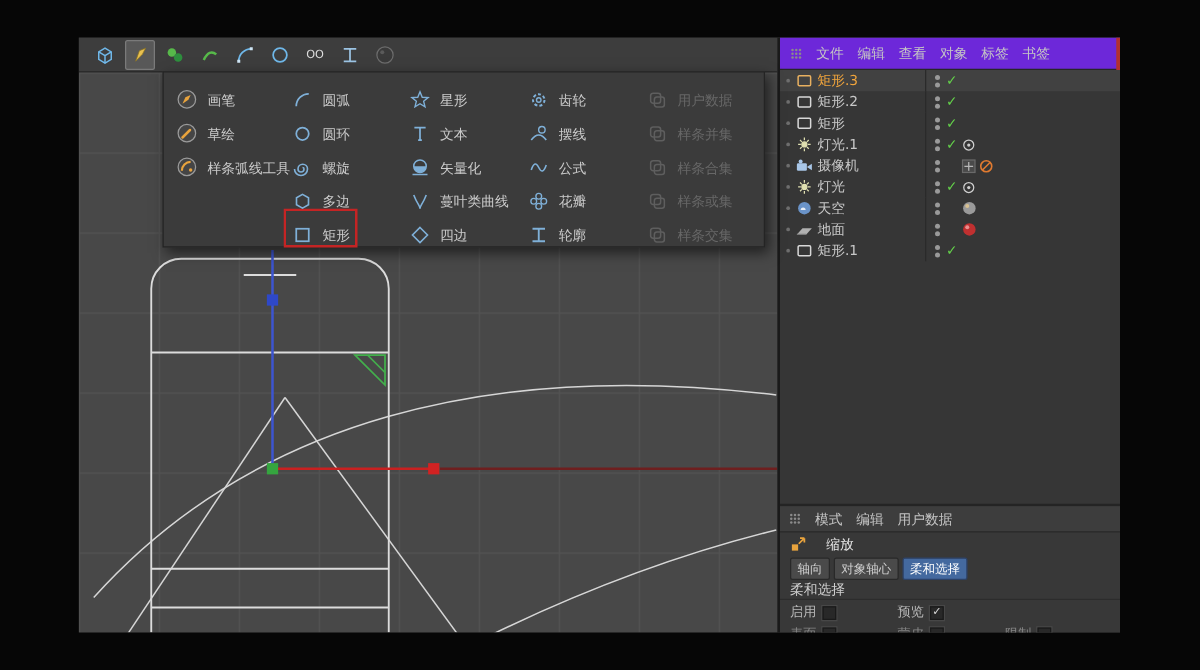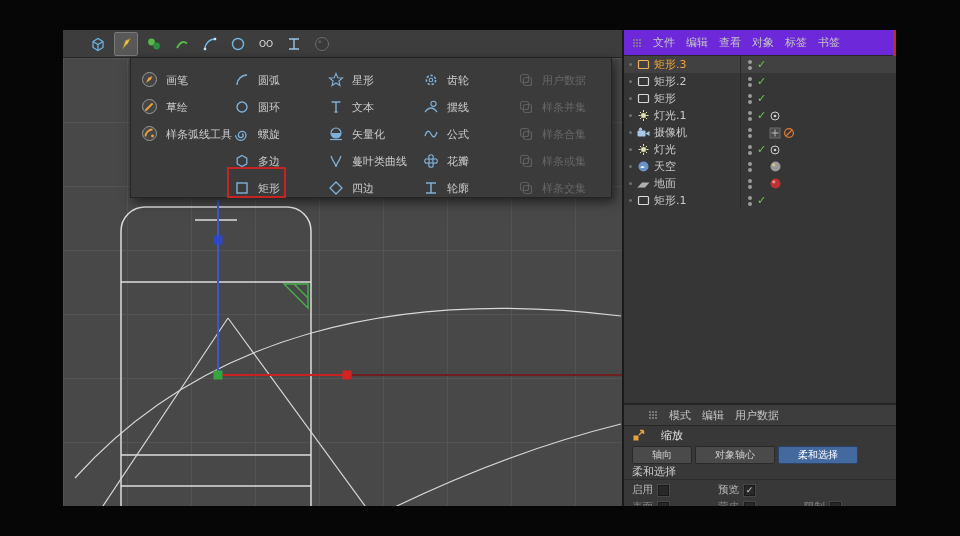--- a/index.html
+++ b/index.html
@@ -1,21 +1,21 @@
 <!DOCTYPE html>
 <html><head>
 <meta charset="utf-8">
 <style>
   *{margin:0;padding:0;box-sizing:border-box;font-family:"DejaVu Sans",sans-serif}
   html,body{background:#000}
   .screen{position:relative;width:960px;height:536px;background:#060606;overflow:hidden}
   .app{position:absolute;left:63px;top:30px;width:833px;height:476px;background:#2f2f2f;overflow:hidden}
 
   
-  .toolbar{position:absolute;left:0;top:0;width:559px;height:28px;background:#3d3d3d;border-bottom:1px solid #262626;display:flex;align-items:center;gap:4px;padding-left:23px}
+  .toolbar{position:absolute;left:0;top:0;width:559px;height:28px;background:#3d3d3d;border-bottom:1px solid #262626;display:flex;align-items:center;gap:4px;padding-left:9px}
   .tbi{width:24px;height:24px;display:flex;align-items:center;justify-content:center;border-radius:2px;color:#ddd;font-size:9px}
   .tbi.active{background:#585858;border:1px solid #7a7a7a}
 
   
   .viewport{position:absolute;left:0;top:28px;width:559px;height:448px;background:#484848;overflow:hidden}
   .viewport svg{display:block}
 
   
   .popup{position:absolute;left:67px;top:27px;width:482px;height:141px;background:#3b3b3b;border:1px solid #242424;box-shadow:3px 4px 10px rgba(0,0,0,.55);z-index:6}
   .pcol{position:absolute;top:3px}
@@ -40,24 +40,24 @@
   .oic{width:18px;height:15px;flex:none;display:flex;align-items:center}
   .onm{width:86px;overflow:hidden;white-space:nowrap}
   .otg{display:flex;align-items:center;border-left:1px solid #2a2a2a;padding-left:4px;height:100%}
   .ovis{width:9px;display:flex;flex-direction:column;align-items:center;gap:2px}
   .ovis i{width:4px;height:4px;border-radius:50%;background:#9a9a9a}
   .ochk{width:15px;text-align:center;color:#63cf4a;font-size:11px;font-weight:bold}
   .otag{width:52px;display:flex;align-items:center;gap:2px}
 
   
   .attr{position:absolute;left:0;top:373px;width:100%;height:103px;background:#383838;border-top:2px solid #242424}
-  .amenu{height:21px;background:#3d3d3d;border-bottom:1px solid #272727;display:flex;align-items:center;gap:11px;padding:0 24px;font-size:11px;color:#c5c5c5}
+  .amenu{height:21px;background:#3d3d3d;border-bottom:1px solid #272727;display:flex;align-items:center;gap:11px;padding:0 7px;font-size:11px;color:#c5c5c5}
   .atool{height:19px;display:flex;align-items:center;gap:16px;padding:0 8px;font-size:11px;color:#e6e6e6}
   .atabs{height:19px;display:flex;align-items:center;gap:3px;padding:0 8px}
-  .atab{font-size:10px;color:#cfcfcf;background:#4a4a4a;border:1px solid #292929;border-radius:2px;padding:1px 19px;cursor:default}
+  .atab{font-size:10px;color:#cfcfcf;background:#4a4a4a;border:1px solid #292929;border-radius:2px;padding:1px 5px;cursor:default}
   .atab.active{background:#44699f;color:#fff;border-color:#2c4268}
   .asect{height:16px;display:flex;align-items:end;padding:0 8px;font-size:11px;color:#cfcfcf;border-bottom:1px solid #2c2c2c}
   .aopts{display:grid;grid-template-columns:86px 86px 86px;padding:3px 8px 0}
   .aopt{display:flex;align-items:center;gap:5px;font-size:10.5px;color:#b9b9b9;height:14px}
   .aopt.dim{color:#868686}
   .cbx{width:11px;height:11px;background:#282828;border:1px solid #1a1a1a;box-shadow:0 0 0 1px #474747;display:flex;align-items:center;justify-content:center;font-size:9px;color:#d5d5d5;flex:none}
 </style>
 </head>
 <body>
 

